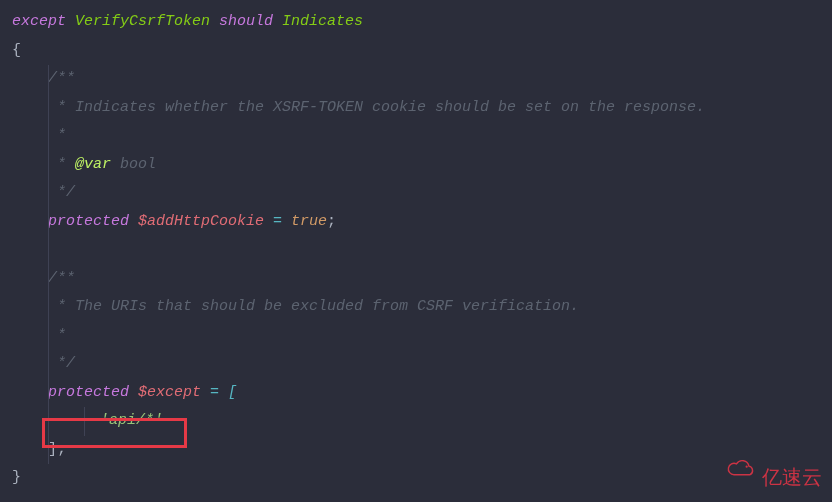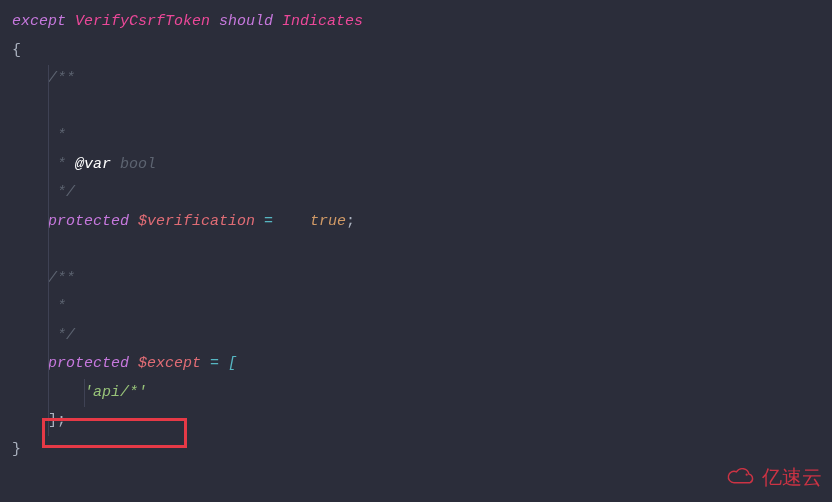--- a/index.html
+++ b/index.html
@@ -18,71 +18,71 @@
 }
 .line { white-space: pre; position: relative; }
 .indent-bar {
   display: inline-block;
   border-left: 1px solid #3f4254;
   height: 1.9em;
   vertical-align: top;
   position: absolute;
 }
 .kw { color: #c678dd; font-style: italic; }
-.cls { color: #ec4899; font-style: italic; }
+.cls { color: #84cc16; font-style: italic; }
 .prop { color: #e06c75; font-style: italic; }
-.const { color: #d19a66; font-style: italic; margin-left: 28px; }
-.str { color: #98c379; font-style: italic; }
+.const { color: #d19a66; font-style: italic; }
+.str { color: #98c379; font-style: italic; margin-left: 16px; }
 .op { color: #56b6c2; font-style: italic; }
 .punc { color: #abb2bf; font-style: normal; }
 .cmt { color: #5c6370; font-style: italic; }
-.tag { color: #ffffff; font-style: italic; }
+.tag { color: #bef264; font-style: italic; }
 .highlight-box {
   border: 3px solid #e63946;
   position: absolute;
   left: 42px;
   top: 418px;
   width: 145px;
   height: 30px;
   pointer-events: none;
 }
 .watermark {
   position: absolute;
   bottom: 6px;
   right: 10px;
   color: #cc3344;
   font-size: 20px;
   font-family: "SimHei","Microsoft YaHei",sans-serif;
   font-style: normal;
   display: flex;
-  align-items: center;
   gap: 4px;
 }
 .watermark svg { width: 34px; height: 22px; }
 </style>
 </head>
 <body>
 
 <div class="code">
 
 <div class="line"><span class="kw">except</span> <span class="cls">VerifyCsrfToken</span> <span class="kw">should</span> <span class="cls">Indicates</span></div>
 
 <div class="line"><span class="punc">{</span></div>
 
 <div class="line"><span class="indent-bar" style="left:36px"></span>    <span class="cmt">/**</span></div>
-<div class="line"><span class="indent-bar" style="left:36px"></span>    </div>
+<div class="line"><span class="indent-bar" style="left:36px"></span>    <span class="cmt"> * Indicates whether the XSRF-TOKEN cookie should be set on the response.</span></div>
 <div class="line"><span class="indent-bar" style="left:36px"></span>    <span class="cmt"> *</span></div>
 <div class="line"><span class="indent-bar" style="left:36px"></span>    <span class="cmt"> * </span><span class="tag">@var</span><span class="cmt"> bool</span></div>
 <div class="line"><span class="indent-bar" style="left:36px"></span>    <span class="cmt"> */</span></div>
 
-<div class="line"><span class="indent-bar" style="left:36px"></span>    <span class="kw">protected</span> <span class="prop">$verification</span><span class="op"> = </span><span class="const">true</span><span class="punc">;</span></div>
+<div class="line"><span class="indent-bar" style="left:36px"></span>    <span class="kw">protected</span> <span class="prop">$addHttpCookie</span><span class="op"> = </span><span class="const">true</span><span class="punc">;</span></div>
 
 <div class="line"><span class="indent-bar" style="left:36px"></span>&nbsp;</div>
 
 <div class="line"><span class="indent-bar" style="left:36px"></span>    <span class="cmt">/**</span></div>
+<div class="line"><span class="indent-bar" style="left:36px"></span>    <span class="cmt"> * The URIs that should be excluded from CSRF verification.</span></div>
 <div class="line"><span class="indent-bar" style="left:36px"></span>    <span class="cmt"> *</span></div>
 <div class="line"><span class="indent-bar" style="left:36px"></span>    <span class="cmt"> */</span></div>
 
 <div class="line"><span class="indent-bar" style="left:36px"></span>    <span class="kw">protected</span> <span class="prop">$except</span><span class="op"> = [</span></div>
 
 <div class="line"><span class="indent-bar" style="left:36px"></span><span class="indent-bar" style="left:72px"></span>        <span class="str">'api/*'</span></div>
 
 <div class="line"><span class="indent-bar" style="left:36px"></span>    <span class="punc">];</span></div>
 
 <div class="line"><span class="punc">}</span></div>

